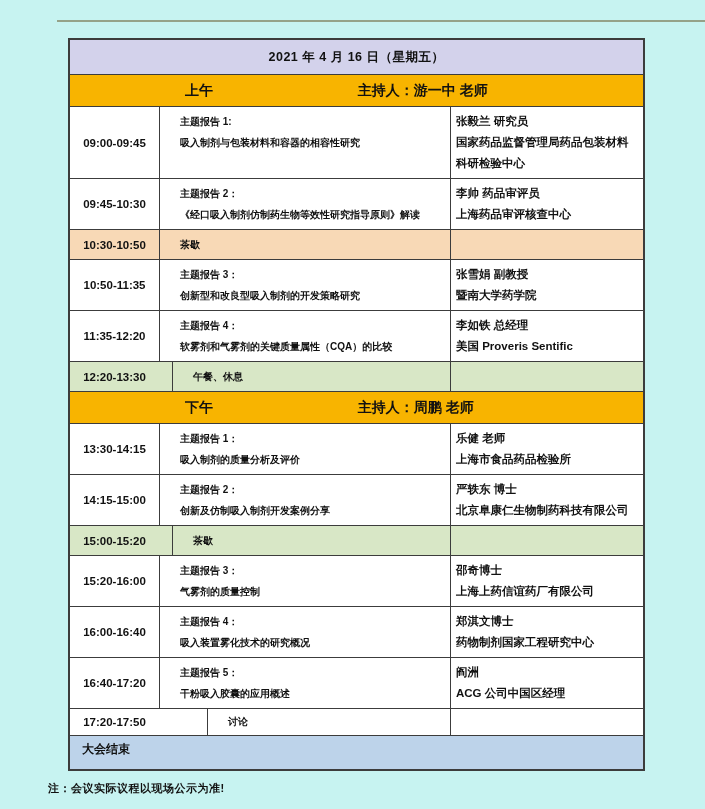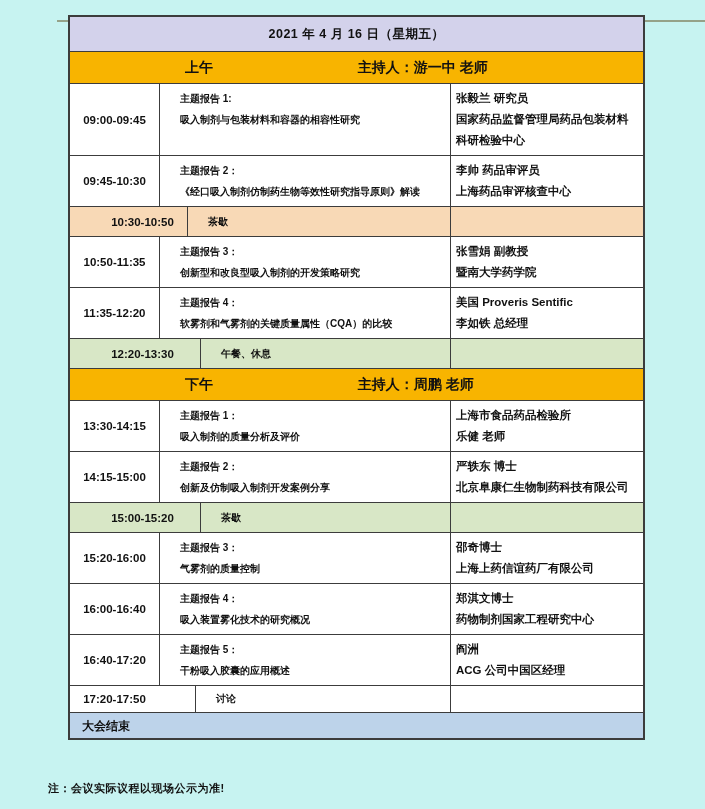--- a/index.html
+++ b/index.html
@@ -10,43 +10,43 @@
   *{box-sizing:border-box;}
   html,body{margin:0;padding:0;}
   body{
     width:705px;height:809px;position:relative;overflow:hidden;
     background:var(--page_bg);
     font-family:"Liberation Sans","DejaVu Sans",sans-serif;
     font-weight:bold;color:var(--text);
   }
   .topline{position:absolute;left:57px;top:20px;width:648px;height:2px;background:#6b5f33;opacity:.55;}
   .agenda{
-    position:absolute;left:68px;top:15px;width:577px;
+    position:absolute;left:68px;top:38px;width:577px;
     border:2px solid var(--border);background:#ffffff;
   }
   .row{display:flex;align-items:stretch;border-top:1px solid var(--border);}
   .row:first-child{border-top:none;}
   .c-time{flex:0 0 89px;display:flex;align-items:center;justify-content:center;font-size:11.5px;}
   .c-topic{flex:1 1 auto;border-left:1px solid var(--border);padding:4px 4px 4px 20px;font-size:10px;min-width:0;}
   .c-speaker{flex:0 0 193px;border-left:1px solid var(--border);padding:4px 4px 4px 5px;font-size:11.5px;}
   .line{line-height:21px;white-space:nowrap;}
   .c-speaker .line{white-space:normal;}
   .r-date{height:34px;background:var(--date_bar);align-items:center;justify-content:center;font-size:12.5px;letter-spacing:.5px;}
   .r-session{height:32px;background:var(--session_bar);font-size:14px;}
   .r-session .left{flex:0 0 45%;display:flex;align-items:center;justify-content:center;}
   .r-session .right{flex:1;display:flex;align-items:center;padding-left:30px;}
   .r-talk{min-height:50px;}
-  .r-break{height:30px;padding-left:28px;}
+  .r-break{height:30px;}
   .r-break .c-topic,.r-break .c-time{display:flex;align-items:center;padding-top:0;padding-bottom:0;}
   .r-break .c-topic{justify-content:flex-start;}
   .bg-peach{background:var(--tea_morning);}
   .bg-green{background:var(--tea_green);gap:13px;}
-  .r-disc{height:27px;}
+  .r-disc{height:27px;gap:12px;}
   .r-disc .c-topic{display:flex;align-items:center;padding-top:0;padding-bottom:0;margin-left:36px;}
-  .r-closing{height:26px;background:var(--closing_bar);padding:5px 0 0 12px;font-size:12px;}
+  .r-closing{height:34px;background:var(--closing_bar);padding:5px 0 0 12px;font-size:12px;}
   .note{position:absolute;left:48px;top:781px;font-size:11px;letter-spacing:.5px;}
 </style>
 </head>
 <body>
 
 <div class="topline"></div>
 
 <div class="agenda">
 
   <div class="row r-date">
@@ -100,22 +100,22 @@
     </div>
   </div>
 
   <div class="row r-talk">
     <div class="c-time">11:35-12:20</div>
     <div class="c-topic">
       <div class="line">主题报告 4：</div>
       <div class="line">软雾剂和气雾剂的关键质量属性（CQA）的比较</div>
     </div>
     <div class="c-speaker">
+      <div class="line">李如铁 总经理</div>
       <div class="line">美国 Proveris Sentific</div>
-      <div class="line">李如铁 总经理</div>
     </div>
   </div>
 
   <div class="row r-break bg-green">
     <div class="c-time">12:20-13:30</div>
     <div class="c-topic">午餐、休息</div>
     <div class="c-speaker"></div>
   </div>
 
   <div class="row r-session">
@@ -123,22 +123,22 @@
     <div class="right">主持人：周鹏 老师</div>
   </div>
 
   <div class="row r-talk">
     <div class="c-time">13:30-14:15</div>
     <div class="c-topic">
       <div class="line">主题报告 1：</div>
       <div class="line">吸入制剂的质量分析及评价</div>
     </div>
     <div class="c-speaker">
+      <div class="line">乐健 老师</div>
       <div class="line">上海市食品药品检验所</div>
-      <div class="line">乐健 老师</div>
     </div>
   </div>
 
   <div class="row r-talk">
     <div class="c-time">14:15-15:00</div>
     <div class="c-topic">
       <div class="line">主题报告 2：</div>
       <div class="line">创新及仿制吸入制剂开发案例分享</div>
     </div>
     <div class="c-speaker">

